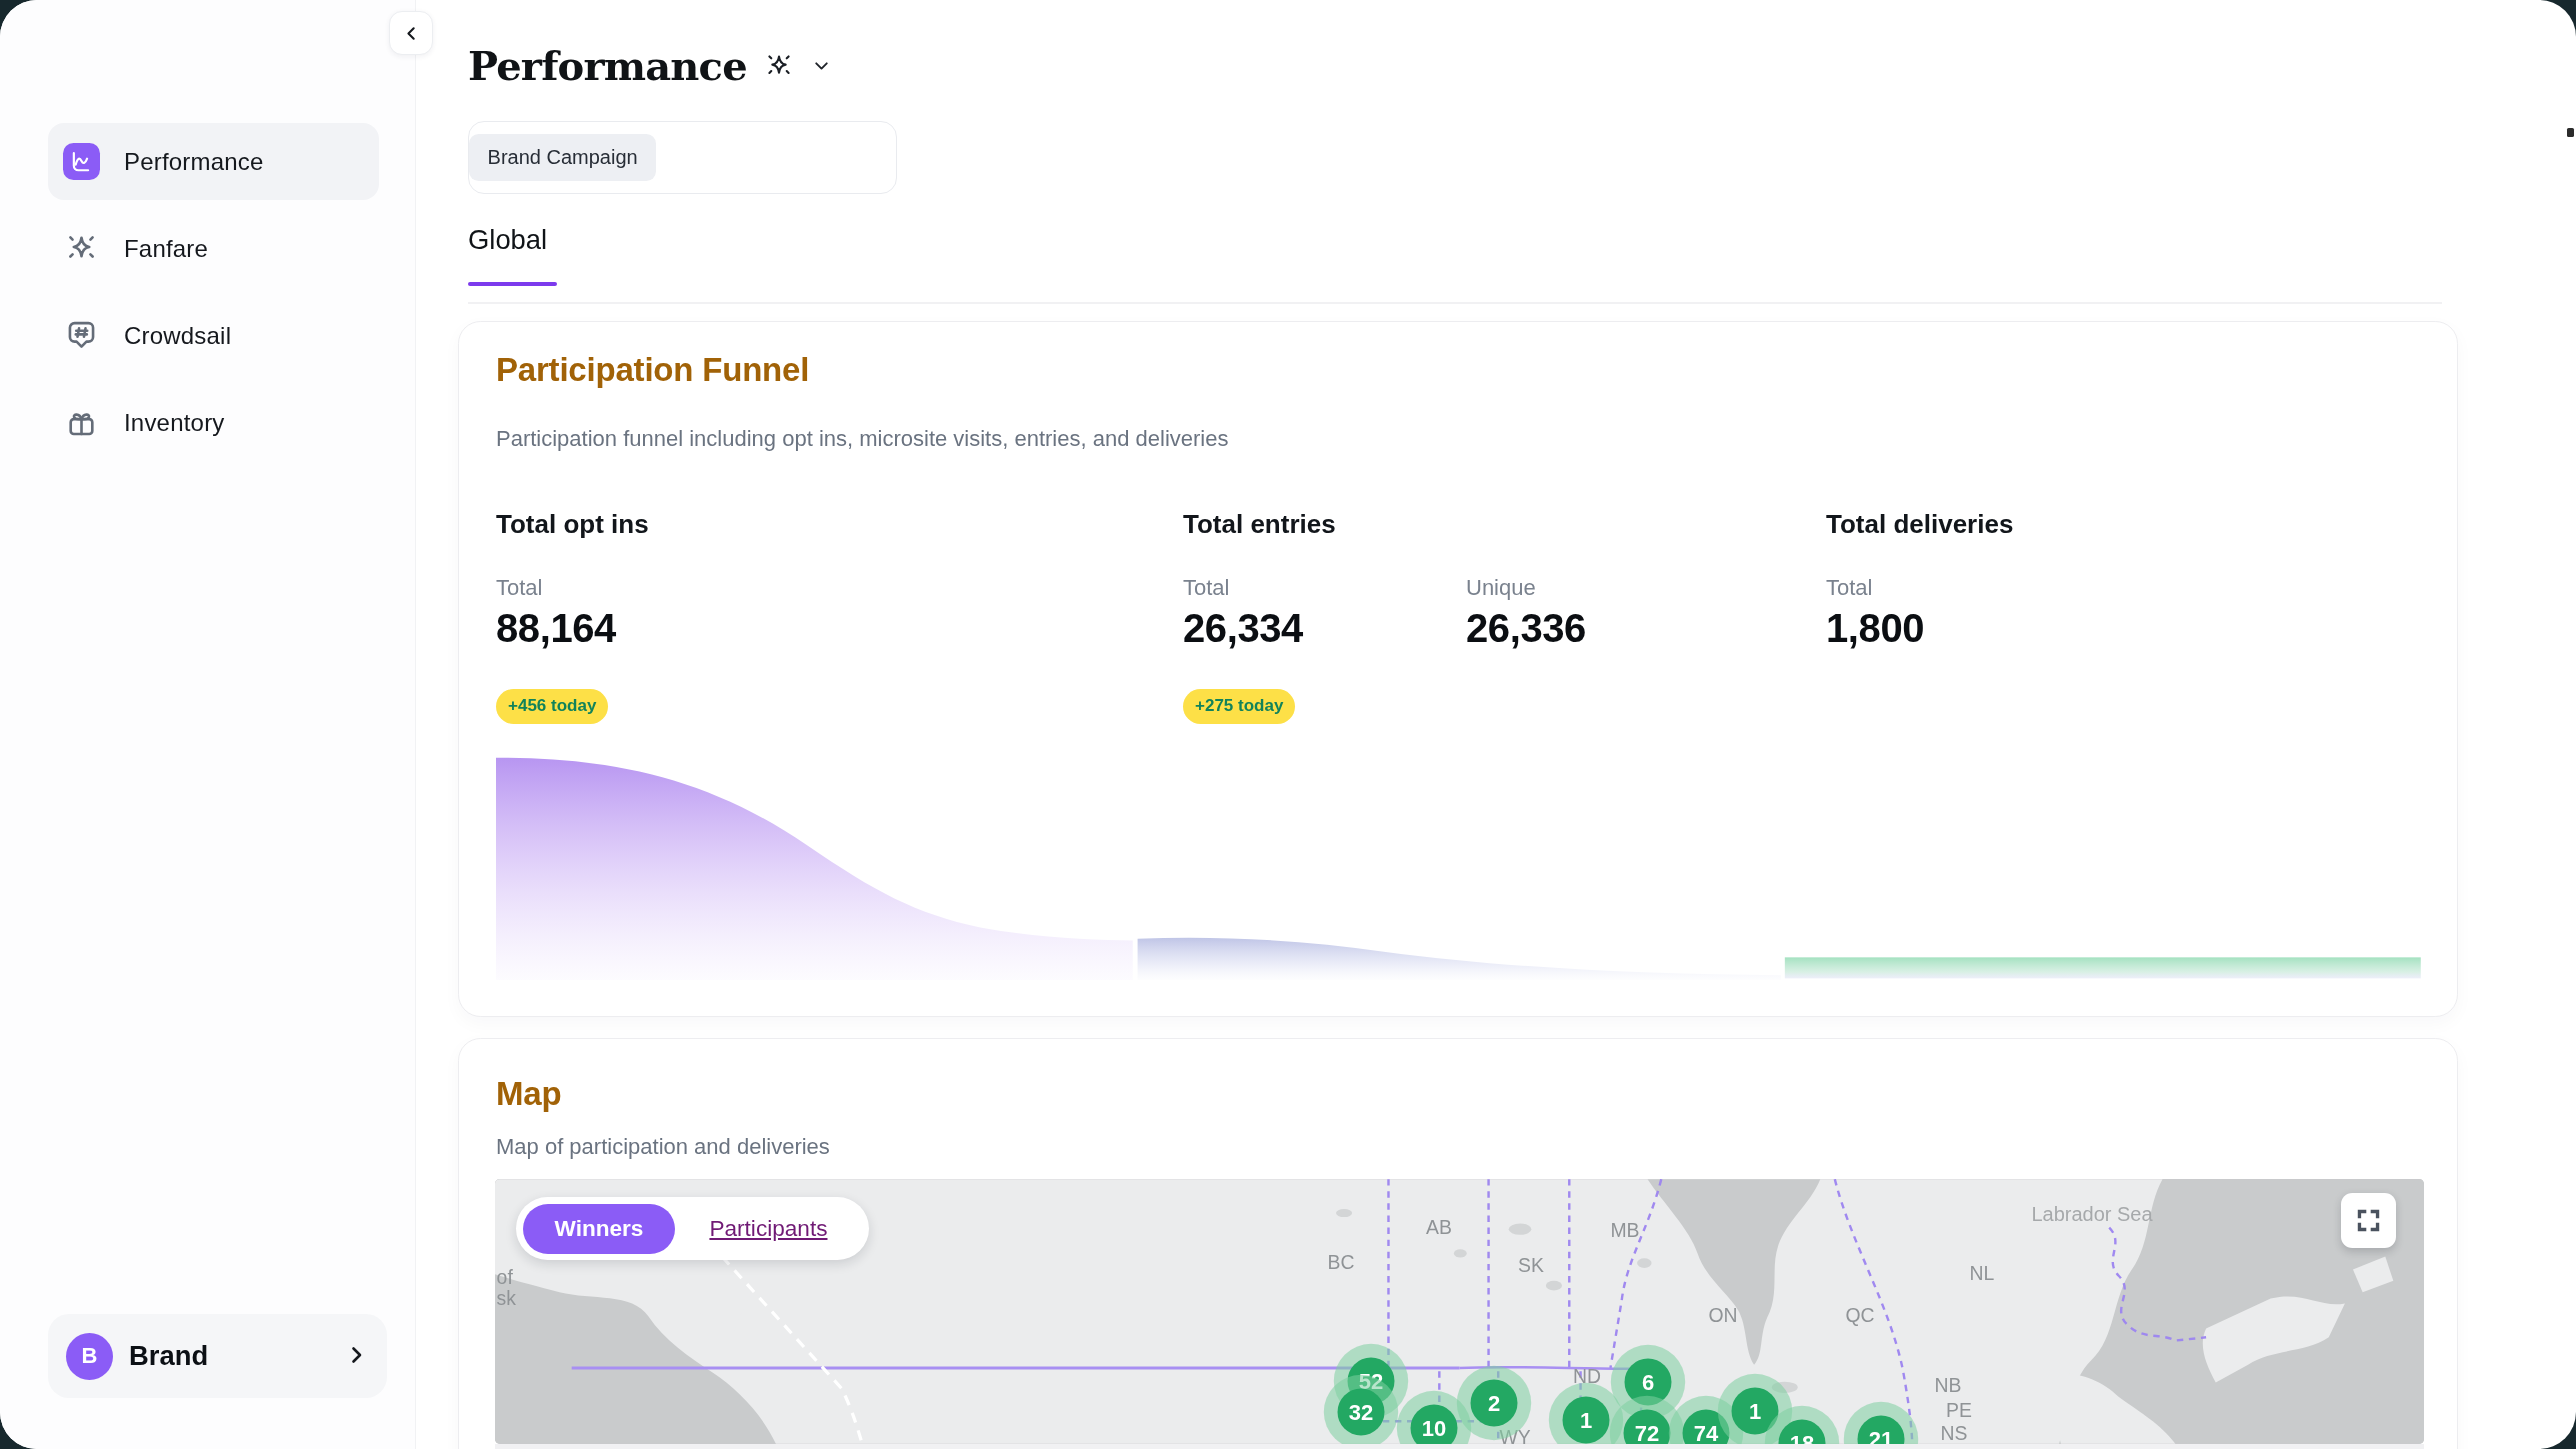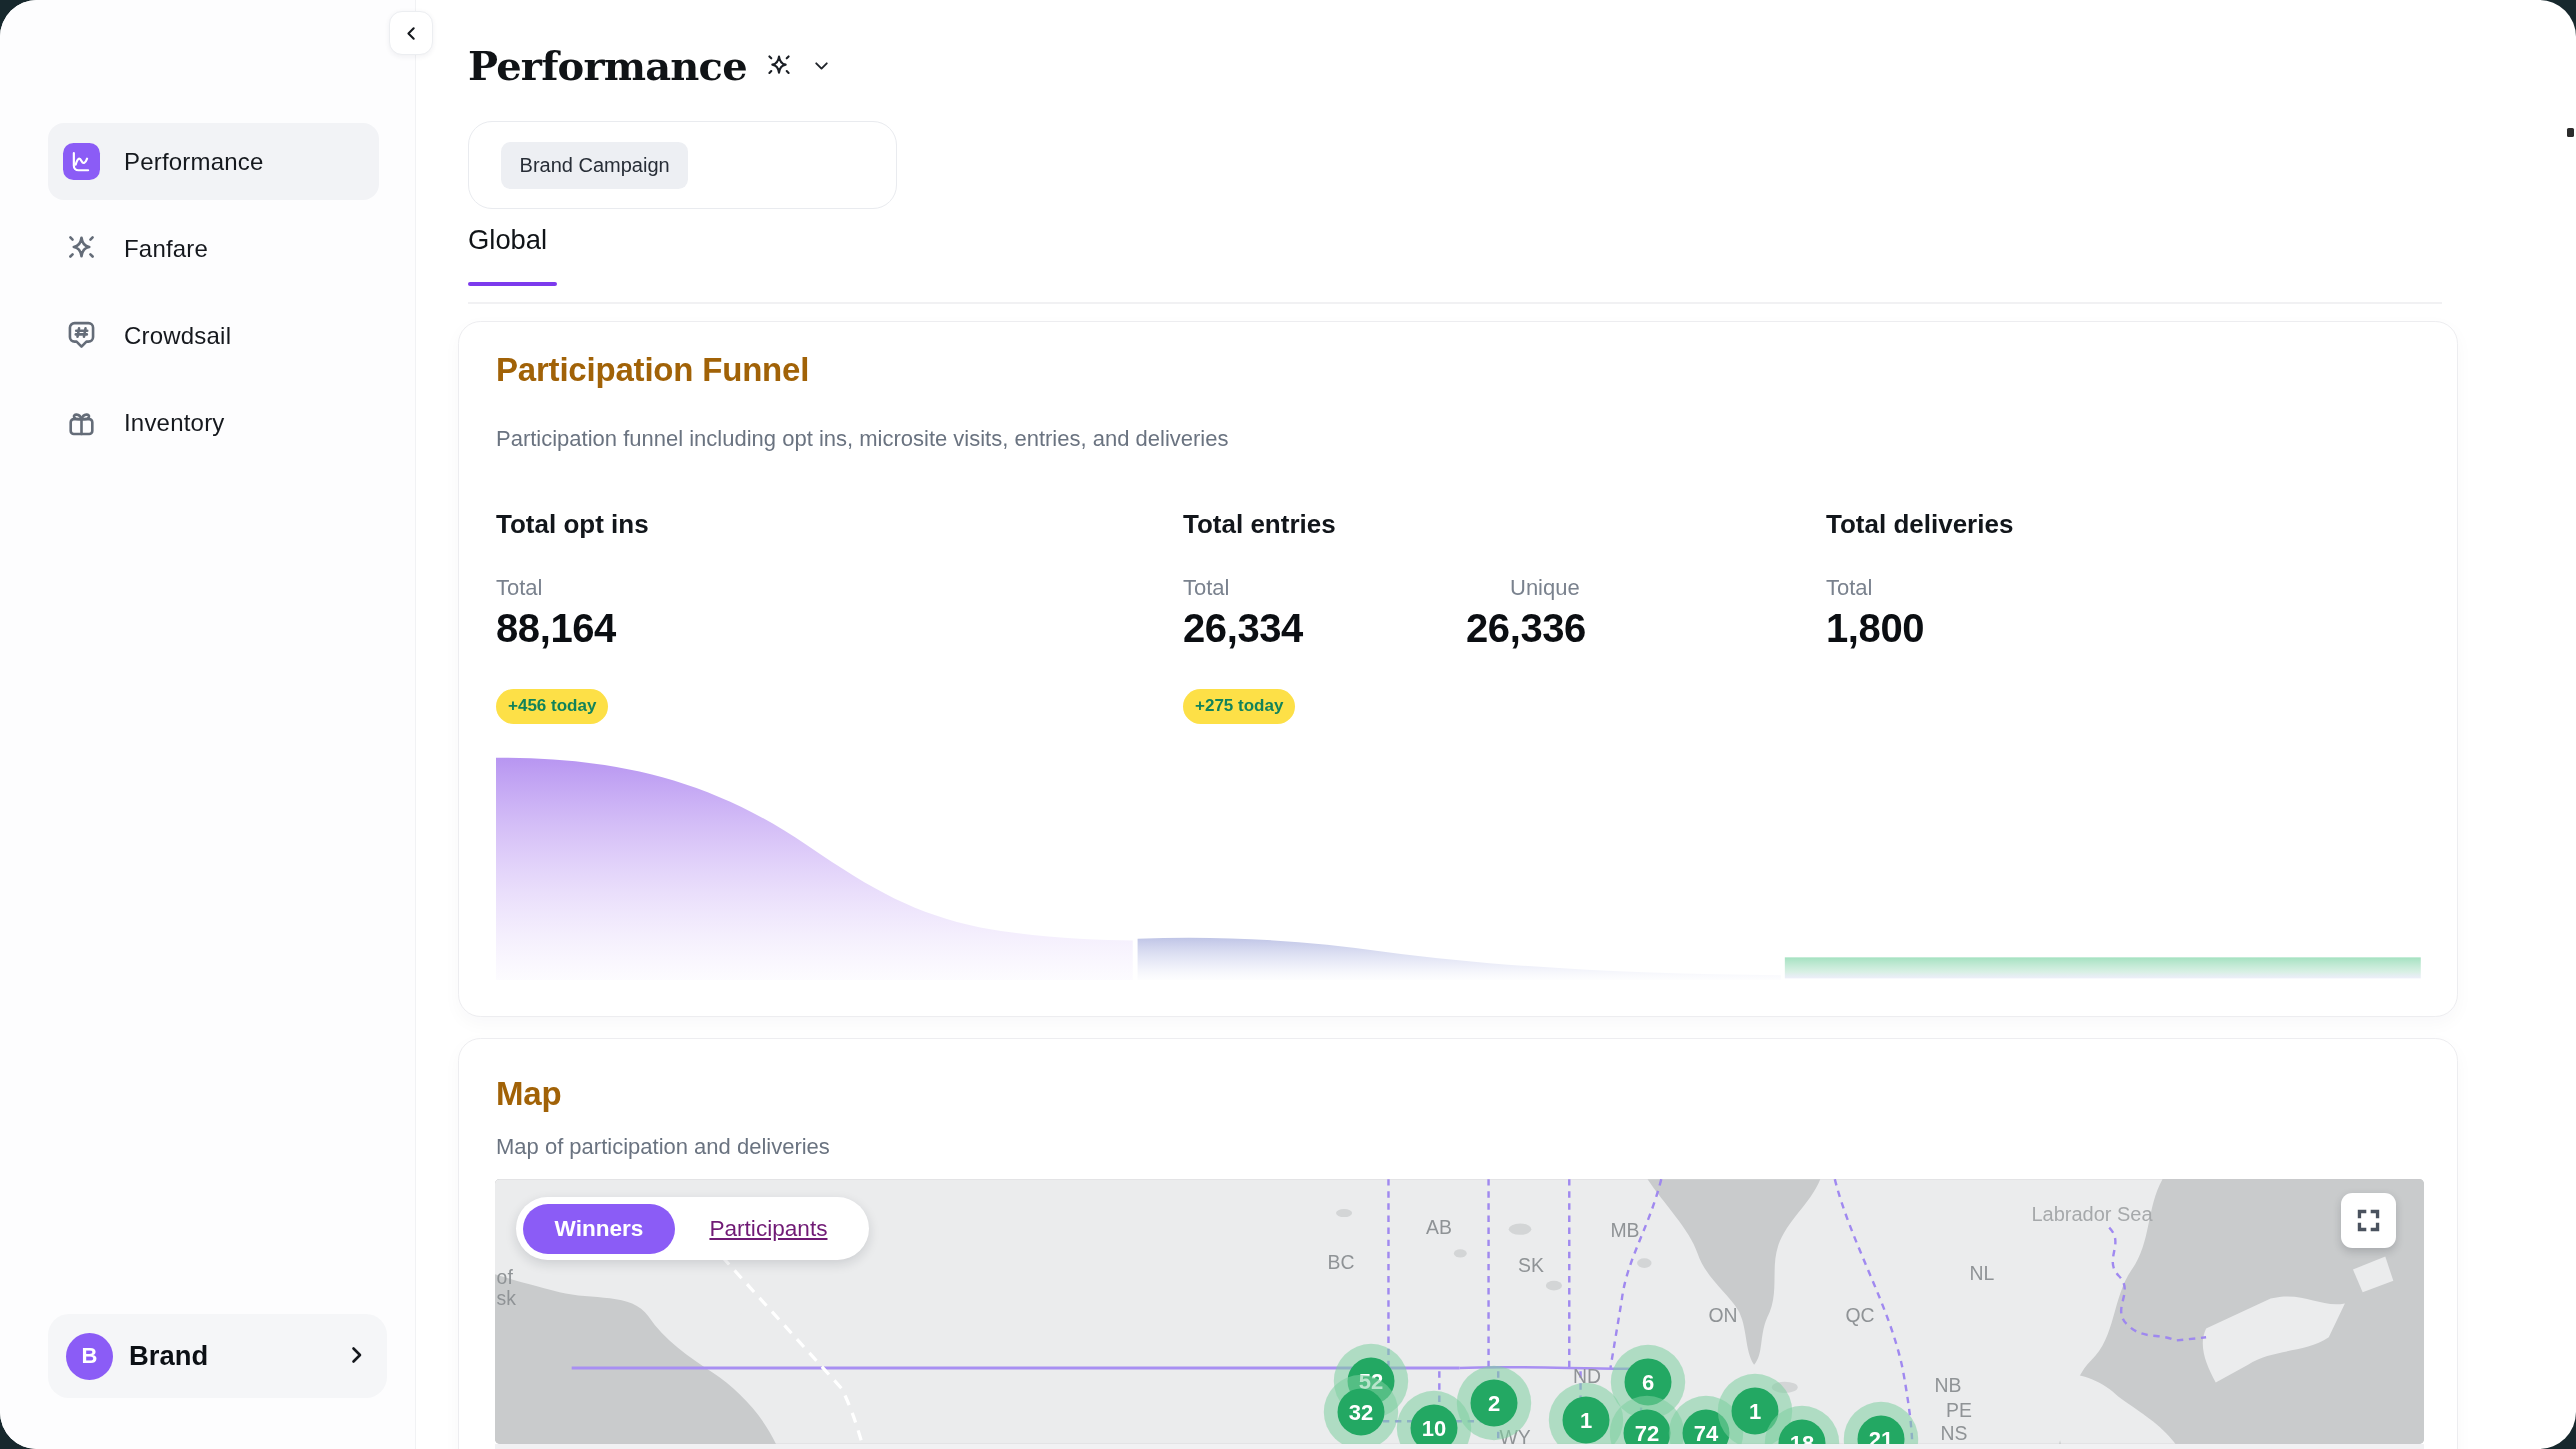--- a/index.html
+++ b/index.html
@@ -20,21 +20,21 @@
   .nav-label { position:absolute; left:76px; font-size:24px; font-weight:500; color:#15181d; letter-spacing:0.2px; }
   .account { position:absolute; left:48px; top:1314px; width:339px; height:84px; background:#f5f6f8; border-radius:21px; display:flex; align-items:center; cursor:pointer; }
   .avatar { position:absolute; left:18px; width:47px; height:47px; border-radius:50%; background:#8b5cf6; color:#fff; font-size:22px; font-weight:700; display:flex; align-items:center; justify-content:center; }
   .account-name { position:absolute; left:81px; font-size:27.4px; font-weight:700; color:#0c1015; }
   .account-chevron svg { position:absolute; right:19.4px; top:29px; width:24px; height:24px; stroke:#15181d; stroke-width:2.6; fill:none; stroke-linecap:round; stroke-linejoin:round; }
   
   .page-title-row { position:absolute; left:468px; top:42px; display:flex; align-items:center; gap:16px; }
   .page-title { font-family:"DejaVu Serif", serif; font-size:40px; font-weight:700; letter-spacing:-0.8px; color:#101316; }
   .title-sparkle svg { width:32px; height:32px; display:block; }
   .title-chevron svg { width:21px; height:21px; display:block; stroke:#20242a; stroke-width:2.2; fill:none; stroke-linecap:round; stroke-linejoin:round; }
-  .filter-box { position:absolute; left:468px; top:121px; width:429px; height:88px; border:1.6px solid #e9ebef; border-radius:24px; background:#fff; display:flex; align-items:center; padding-left:32px; }
+  .filter-box { position:absolute; left:468px; top:121px; width:429px; height:73px; border:1.6px solid #e9ebef; border-radius:16px; background:#fff; display:flex; align-items:center; padding-left:0; }
   .chip { background:#edeff3; border-radius:9.7px; padding:12px 18.6px; font-size:20px; font-weight:500; color:#272d36; cursor:pointer; }
   .date-row { position:absolute; left:939px; top:121px; height:73px; display:flex; align-items:center; gap:9.7px; cursor:pointer; }
   .date-text { font-size:20px; font-weight:500; color:#414c59; }
   .date-row svg { width:19.4px; height:19.4px; stroke:#414c59; stroke-width:2.4; fill:none; stroke-linecap:round; stroke-linejoin:round; }
   .tab { position:absolute; left:468px; top:224px; font-size:27.4px; font-weight:500; color:#101418; cursor:pointer; }
   .tab-underline { position:absolute; left:468px; top:282px; width:89px; height:4px; background:#7c3aed; border-radius:2.4px; }
   .tabs-divider { position:absolute; left:468px; top:302px; width:1974px; height:1.6px; background:#f1f1f3; }
   
   .card { position:absolute; left:458px; width:2000px; background:#fff; border:1.6px solid #ededf0; border-radius:22.6px; box-shadow:0 6.5px 18px rgba(25,30,50,.03); }
   .card-title { position:absolute; left:37px; font-size:33px; font-weight:700; color:#a16207; letter-spacing:-0.2px;text-align:center; }
@@ -161,21 +161,21 @@
 
     <div class="metric-title" style="left:37px;">Total opt ins</div>
     <div class="stat-label" style="left:37px;">Total</div>
     <div class="stat-value" style="left:37px;">88,164</div>
     <div class="badge" style="left:37px;">+456 today</div>
 
     <div class="metric-title" style="left:724px;">Total entries</div>
     <div class="stat-label" style="left:724px;">Total</div>
     <div class="stat-value" style="left:724px;">26,334</div>
     <div class="badge" style="left:724px;">+275 today</div>
-    <div class="stat-label" style="left:1007px;margin-left:44px;">Unique</div>
+    <div class="stat-label" style="left:1007px;">Unique</div>
     <div class="stat-value" style="left:1007px;">26,336</div>
 
     <div class="metric-title" style="left:1367px;">Total deliveries</div>
     <div class="stat-label" style="left:1367px;">Total</div>
     <div class="stat-value" style="left:1367px;">1,800</div>
 
     <svg class="funnel-svg" viewBox="0 0 2389 287" preserveAspectRatio="none">
       <defs>
         <linearGradient id="gSeg1" x1="0" y1="0" x2="0" y2="1">
           <stop offset="0%" stop-color="#b18cf0" stop-opacity="0.92"></stop>

